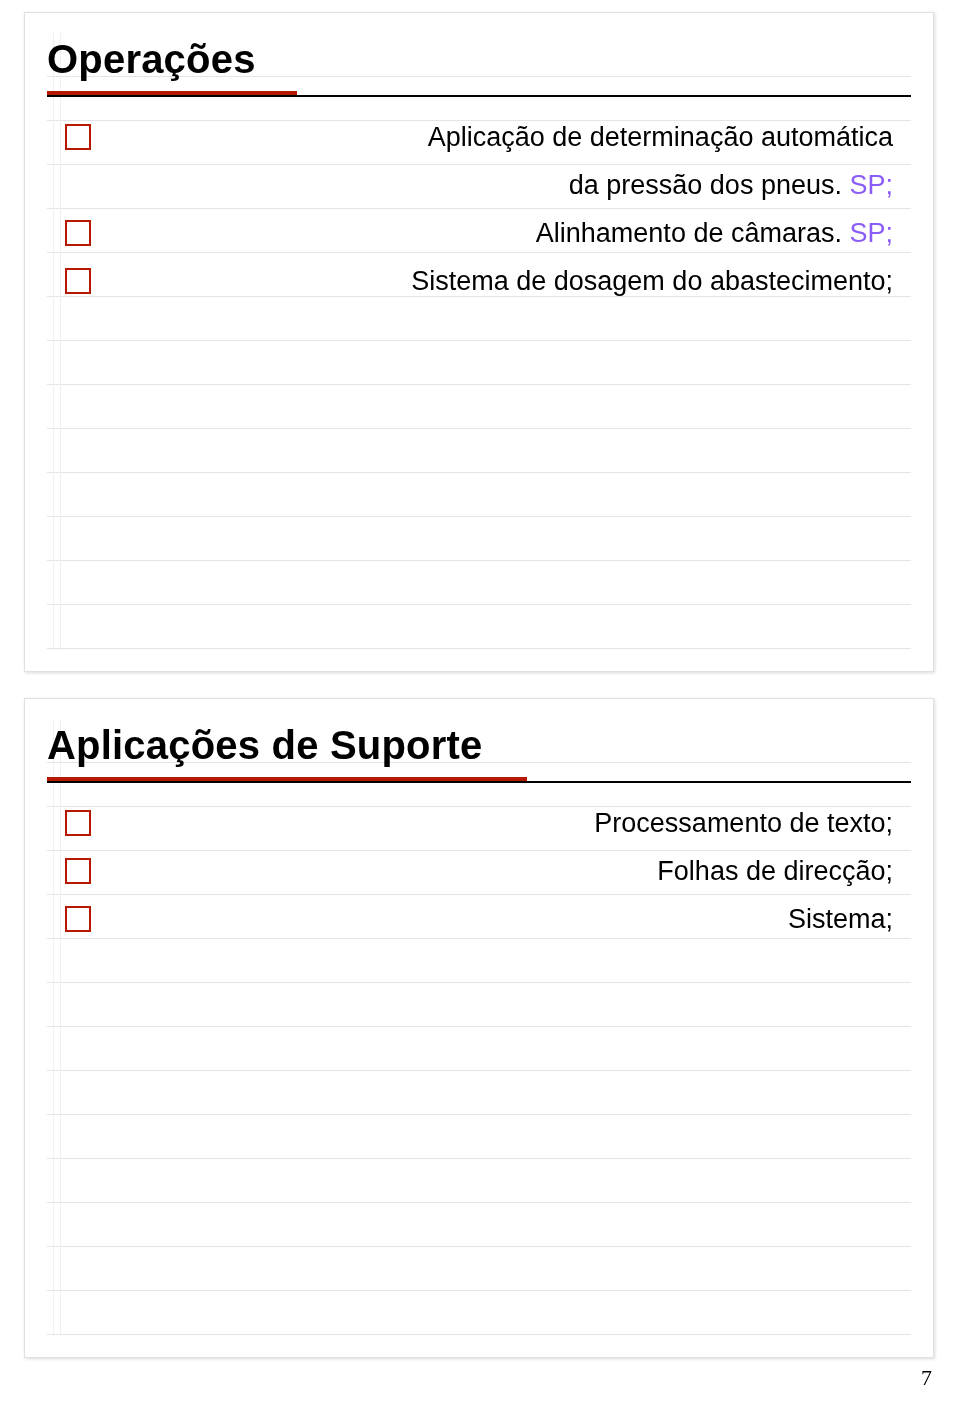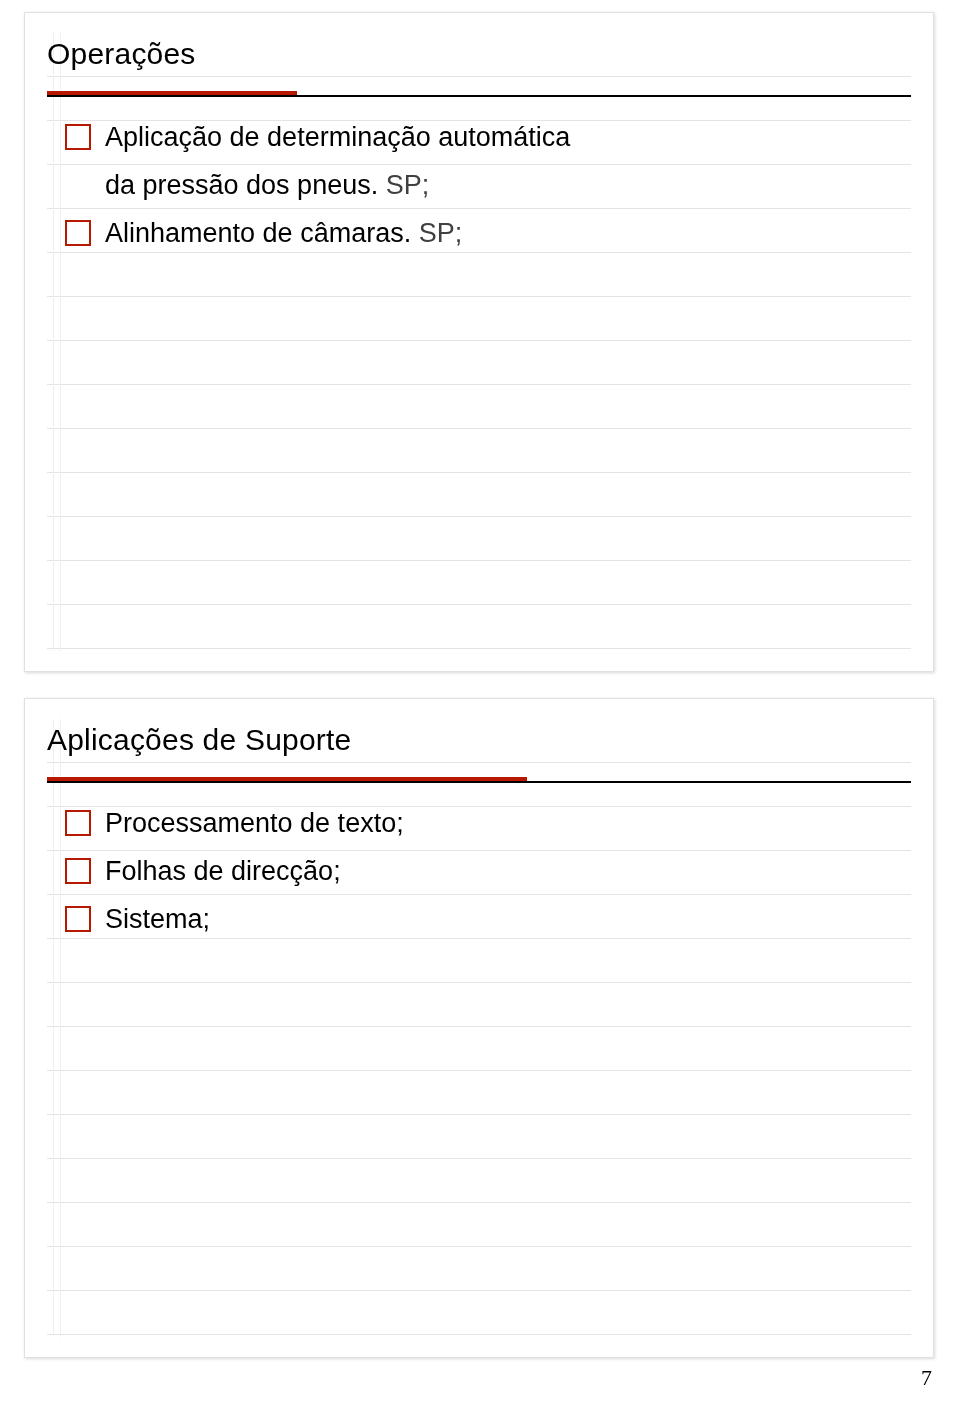--- a/index.html
+++ b/index.html
@@ -54,22 +54,22 @@
     width: 1px;
     background: #f0f0f0;
   }
   .vline.a { left: 28px; }
   .vline.b { left: 35px; }
 
   .title {
     position: absolute;
     left: 22px;
     top: 24px;
-    font-size: 30px;
-    font-weight: 400;
+    font-size: 40px;
+    font-weight: 700;
     letter-spacing: 0.2px;
   }
   .underline-red {
     position: absolute;
     left: 22px;
     height: 6px;
     background: #b61900;
   }
   .underline-black {
     position: absolute;
@@ -84,38 +84,39 @@
   .bottom .underline-red   { top: 78px; width: 480px; }
   .bottom .underline-black { top: 82px; }
 
   .content {
     position: absolute;
     left: 40px;
     right: 40px;
     top: 100px;
     font-size: 27px;
     line-height: 48px;
+    text-align: right;
   }
   .row {
     display: flex;
     align-items: flex-start;
   }
   .row.cont { padding-left: 40px; } 
   .sq {
     flex: 0 0 26px;
     width: 26px;
     height: 26px;
     margin-top: 11px;
     margin-right: 14px;
     border: 2.6px solid #b61900;
     box-sizing: border-box;
     background: #fff;
   }
   .txt { flex: 1 1 auto; }
-  .sp  { color: #404040; }
+  .sp  { color: #8b5cf6; }
 
   .page-num {
     position: absolute;
     right: 28px;
     bottom: 10px;
     font-size: 22px;
     font-family: "Times New Roman", serif;
   }
 </style>
 </head>
@@ -141,20 +142,24 @@
         <div class="txt">
           <span>da pressão dos pneus. </span><span class="sp">SP;</span>
         </div>
       </div>
       <div class="row">
         <div class="sq"></div>
         <div class="txt">
           <span>Alinhamento de câmaras. </span><span class="sp">SP;</span>
         </div>
       </div>
+      <div class="row">
+        <div class="sq"></div>
+        <div class="txt">Sistema de dosagem do abastecimento;</div>
+      </div>
     </div>
   </div>
 
   <div class="slide bottom">
     <div class="lined"></div>
     <div class="vline a"></div>
     <div class="vline b"></div>
 
     <div class="title">Aplicações de Suporte</div>
     <div class="underline-red"></div>

